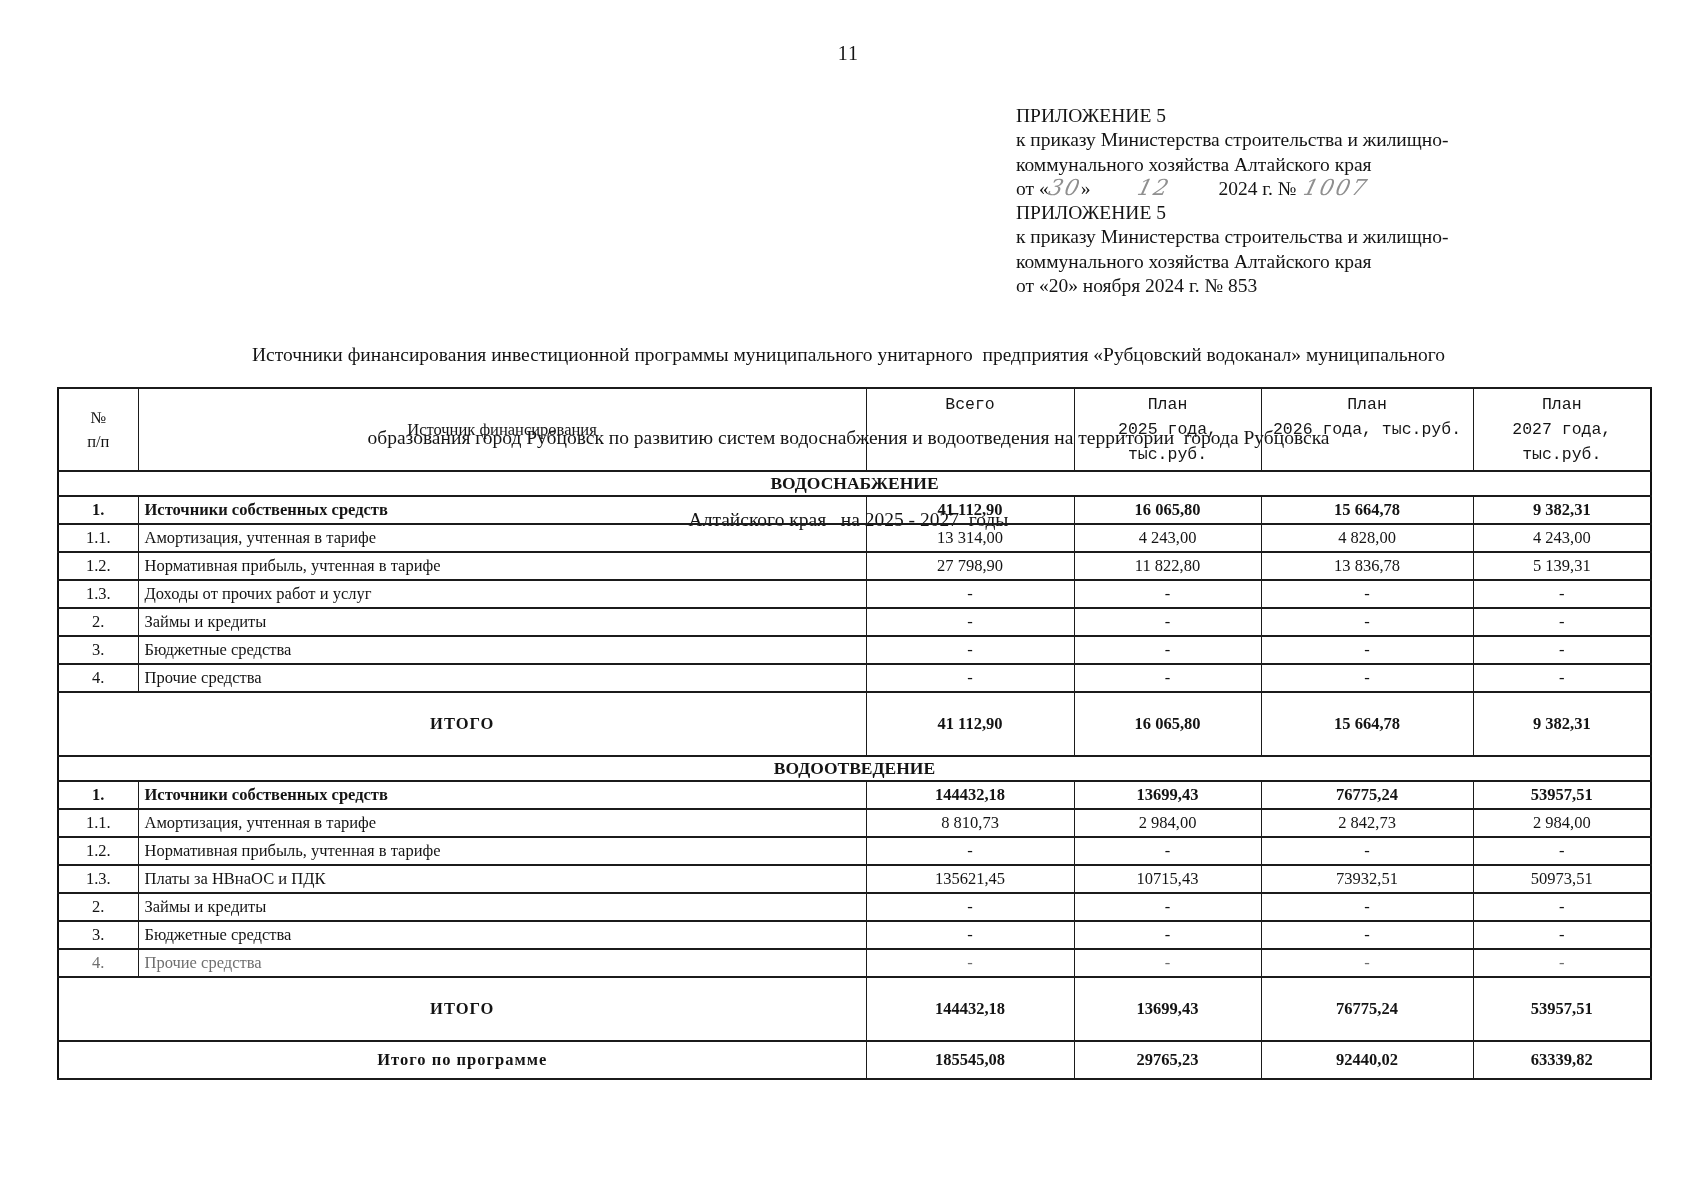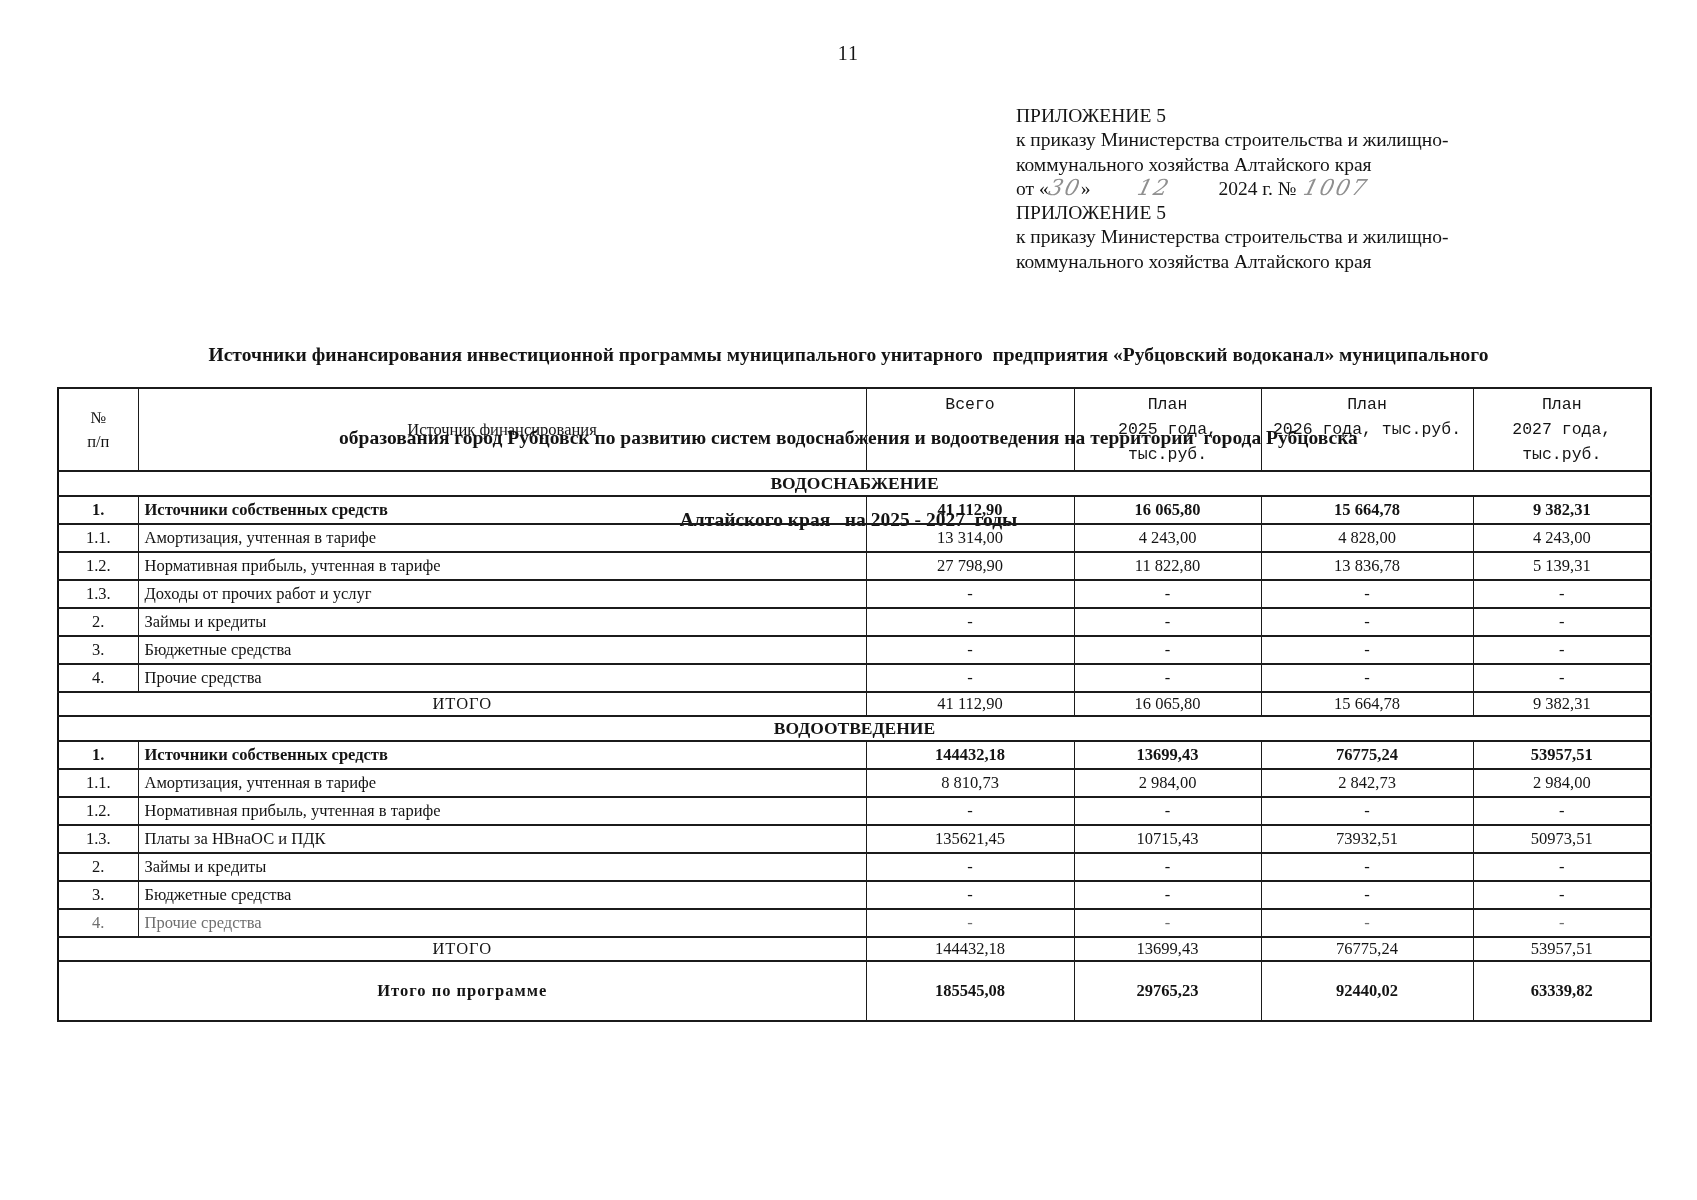--- a/index.html
+++ b/index.html
@@ -38,21 +38,21 @@
     line-height: 1;
   }
   .gap-md { margin-left: 48px; }
   .gap-sm { margin-left: 8px; }
   .doc-title {
     position: absolute;
     top: 286px;
     left: 30px;
     right: 30px;
     text-align: center;
-    font-weight: bold;
+    font-weight: normal;
     font-size: 19.5px;
     line-height: 27.5px;
     white-space: pre-wrap;
   }
   .table-wrap {
     position: absolute;
     left: 57px;
     top: 387px;
     width: 1593px;
   }
@@ -78,41 +78,42 @@
     text-align: center;
     font-weight: bold;
     font-size: 17.5px;
     padding: 1px 9px;
   }
   td.c-num { text-align: center; padding: 6px 2px; }
   td.c-label { text-align: left; padding: 6px 4px 6px 5px; }
   td.c-val { text-align: center; padding: 6px 4px; }
   tr.bold td { font-weight: bold; }
   tr.faded td { color: #6f6f6f; }
-  tr.total-row td { font-weight: normal; padding: 1px 4px; }
+  tr.total-row td { font-weight: bold; padding: 21px 4px; }
   td.c-total-label { text-align: center; font-size: 17.5px; letter-spacing: 1px; }
-  tr.grand-row td { font-weight: bold; padding: 19px 4px; }
+  tr.grand-row td { font-weight: bold; padding: 8px 4px; }
 </style>
 </head>
 <body>
 
 <div class="page">
 
   <div class="page-number">11</div>
 
   <div class="appendix">
     <div>ПРИЛОЖЕНИЕ 5</div>
     <div>к приказу Министерства строительства и жилищно-</div>
     <div>коммунального хозяйства Алтайского края</div>
     <div>
       <span>от «</span><span class="hand">30</span><span>»</span><span class="hand gap-md">12</span><span class="gap-md">2024 г. №</span><span class="hand gap-sm">1007</span>
     </div>
     <div>ПРИЛОЖЕНИЕ 5</div>
     <div>к приказу Министерства строительства и жилищно-</div>
     <div>коммунального хозяйства Алтайского края</div>
+    <div>от «20» ноября 2024 г. № 853</div>
   </div>
 
   <div class="doc-title">
     <div>Источники финансирования инвестиционной программы муниципального унитарного  предприятия «Рубцовский водоканал» муниципального</div>
     <div>образования город Рубцовск по развитию систем водоснабжения и водоотведения на территории  города Рубцовска</div>
     <div>Алтайского края   на 2025 - 2027  годы</div>
   </div>
 
   <div class="table-wrap">
     <table class="fin">

